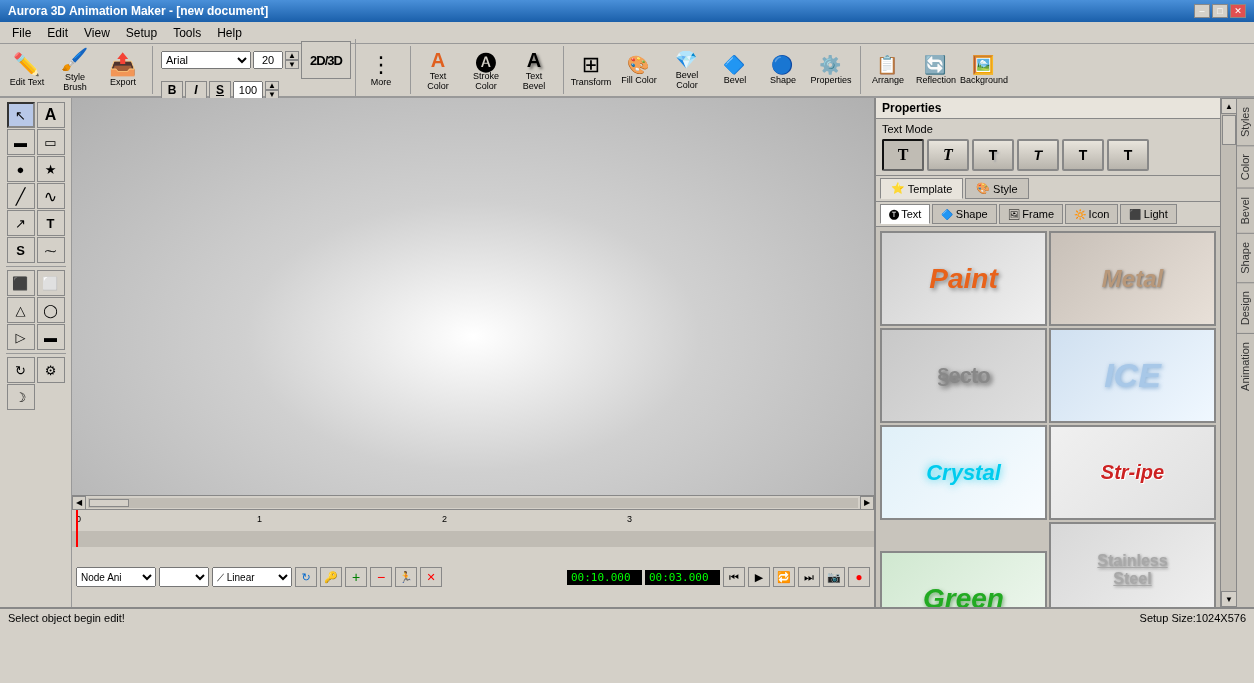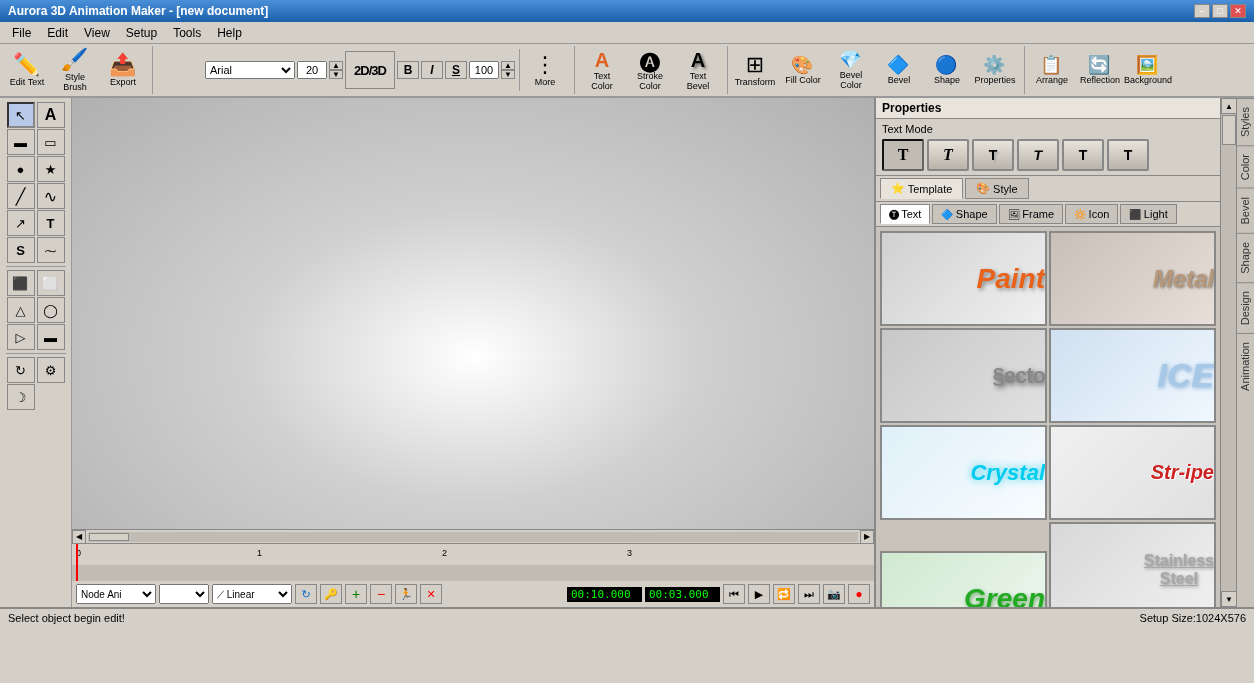--- a/index.html
+++ b/index.html
@@ -17,21 +17,21 @@
     .menu-item { padding: 2px 8px; font-size: 12px; cursor: pointer; }
 
     
     .toolbar { background: #d4d0c8; border-bottom: 2px solid #999; height: 54px; display: flex; align-items: center; padding: 2px 4px; gap: 2px; }
     .toolbar-group { display: flex; align-items: center; gap: 2px; border-right: 1px solid #999; padding-right: 6px; margin-right: 2px; height: 48px; }
     .toolbar-btn { display: flex; flex-direction: column; align-items: center; justify-content: center; width: 46px; height: 46px; cursor: pointer; background: transparent; border: 1px solid transparent; padding: 2px; }
     .toolbar-btn .icon { font-size: 22px; line-height: 1; }
     .toolbar-btn .label { font-size: 9px; margin-top: 1px; text-align: center; }
     
     
-    .font-controls { display: flex; flex-direction: row; gap: 2px; padding: 2px 4px; border-right: 1px solid #999; margin-left: 44px; }
+    .font-controls { display: flex; flex-direction: column; gap: 2px; padding: 2px 4px; border-right: 1px solid #999; }
     .font-row { display: flex; align-items: center; gap: 2px; }
     .font-select { width: 90px; height: 18px; font-size: 11px; }
     .font-size-input { width: 30px; height: 18px; font-size: 11px; text-align: center; }
     .font-spin { display: flex; flex-direction: column; }
     .spin-btn { width: 14px; height: 9px; font-size: 8px; background: #d4d0c8; border: 1px solid #888; cursor: pointer; display: flex; align-items: center; justify-content: center; }
     .bold-btn, .italic-btn, .stroke-btn { width: 22px; height: 18px; font-size: 12px; background: #d4d0c8; border: 1px solid #888; cursor: pointer; display: flex; align-items: center; justify-content: center; font-weight: bold; }
     .percent-input { width: 30px; height: 18px; font-size: 11px; text-align: center; }
     .td-btn { width: 50px; height: 38px; background: #d4d0c8; border: 1px solid #888; cursor: pointer; font-size: 11px; display: flex; align-items: center; justify-content: center; }
 
     
@@ -63,21 +63,21 @@
     
     .tab-row { display: flex; padding: 2px 4px; gap: 2px; background: #d4d0c8; border-bottom: 1px solid #888; }
     .tab { padding: 3px 10px; background: #c8c4bc; border: 1px solid #888; cursor: pointer; font-size: 11px; display: flex; align-items: center; gap: 3px; }
     .tab.active { background: #e8e4dc; border-bottom: 1px solid #e8e4dc; }
     .tab2-row { display: flex; padding: 2px 4px; gap: 2px; background: #d4d0c8; border-bottom: 1px solid #888; }
     .tab2 { padding: 3px 8px; background: #c8c4bc; border: 1px solid #888; cursor: pointer; font-size: 11px; display: flex; align-items: center; gap: 2px; }
     .tab2.active { background: white; border-bottom: 1px solid white; }
 
     
     .styles-grid { display: grid; grid-template-columns: 1fr 1fr; gap: 2px; padding: 4px; overflow-y: auto; flex: 1; background: #c8c4bc; }
-    .style-thumb { height: 95px; background: #e8e8e8; border: 2px solid #888; cursor: pointer; display: flex; align-items: center; justify-content: flex-end; overflow: hidden; position: relative; }
+    .style-thumb { height: 95px; background: #e8e8e8; border: 2px solid #888; cursor: pointer; display: flex; align-items: center; justify-content: center; overflow: hidden; position: relative; }
     
     
     .thumb-paint { background: linear-gradient(135deg, #d0d0d0, #f0f0f0); }
     .thumb-metal { background: linear-gradient(135deg, #c8c0b8, #e8e0d8); }
     .thumb-sector { background: linear-gradient(135deg, #c8c8c8, #e0e0e0); }
     .thumb-ice { background: linear-gradient(135deg, #d0e0f0, #f0f8ff); }
     .thumb-stripe { background: linear-gradient(135deg, #f0f0f0, #e0e0e0); }
     .thumb-crystal { background: linear-gradient(135deg, #e0f0f8, #f8fcff); }
     .thumb-green { background: linear-gradient(135deg, #d0e8d0, #f0f8f0); margin-top: 29px; }
     .thumb-stainless { background: linear-gradient(135deg, #d8d8d8, #f0f0f0); }
@@ -97,21 +97,21 @@
 
     
     .paint-text { color: #e8621a; font-size: 28px; font-weight: 900; font-style: italic; text-shadow: 2px 2px 4px rgba(0,0,0,0.4); }
     .metal-text { color: #c8a878; font-size: 22px; font-weight: bold; font-style: italic; text-shadow: 1px 1px 3px rgba(0,0,0,0.5); }
     .sector-text { color: #888; font-size: 22px; font-weight: bold; letter-spacing: -1px; text-shadow: 2px 2px 5px rgba(0,0,0,0.6); }
     .ice-text { color: #a8c8e8; font-size: 34px; font-weight: 900; font-style: italic; text-shadow: 1px 1px 4px rgba(100,150,200,0.7); }
     .crystal-text { color: #00ccee; font-size: 22px; font-weight: 900; font-style: italic; text-shadow: 0 0 8px rgba(0,200,230,0.8); }
     .green-text { color: #22aa22; font-size: 28px; font-weight: 900; font-style: italic; text-shadow: 1px 2px 4px rgba(0,100,0,0.5); }
     .stainless-text { color: #a8a8a8; font-size: 16px; font-weight: bold; line-height: 1.1; text-align: center; text-shadow: 1px 1px 3px rgba(0,0,0,0.4); text-decoration: underline; }
     .ruler-number { font-size: 9px; position: absolute; }
-    .timeline-bottom { display: flex; align-items: center; gap: 3px; padding: 3px 4px; background: #d4d0c8; }
+    .timeline-bottom { display: flex; align-items: center; gap: 3px; padding: 20px 4px; background: #d4d0c8; }
     .time-display { background: #000; color: #00ff00; font-family: monospace; font-size: 11px; padding: 1px 4px; min-width: 75px; }
 
     .horiz-scroll { height: 14px; background: #d4d0c8; border-top: 1px solid #888; display: flex; align-items: center; }
     .hscroll-btn { width: 14px; height: 14px; background: #d4d0c8; border: 1px solid #888; cursor: pointer; display: flex; align-items: center; justify-content: center; font-size: 8px; flex-shrink: 0; }
     .hscroll-track { flex: 1; height: 10px; background: #c0bcb4; margin: 0 2px; }
     .hscroll-thumb { width: 40px; height: 8px; background: #d4d0c8; border: 1px solid #888; margin: 1px; }
 
     
     .mode-icon { font-size: 18px; font-weight: bold; }
   </style>

